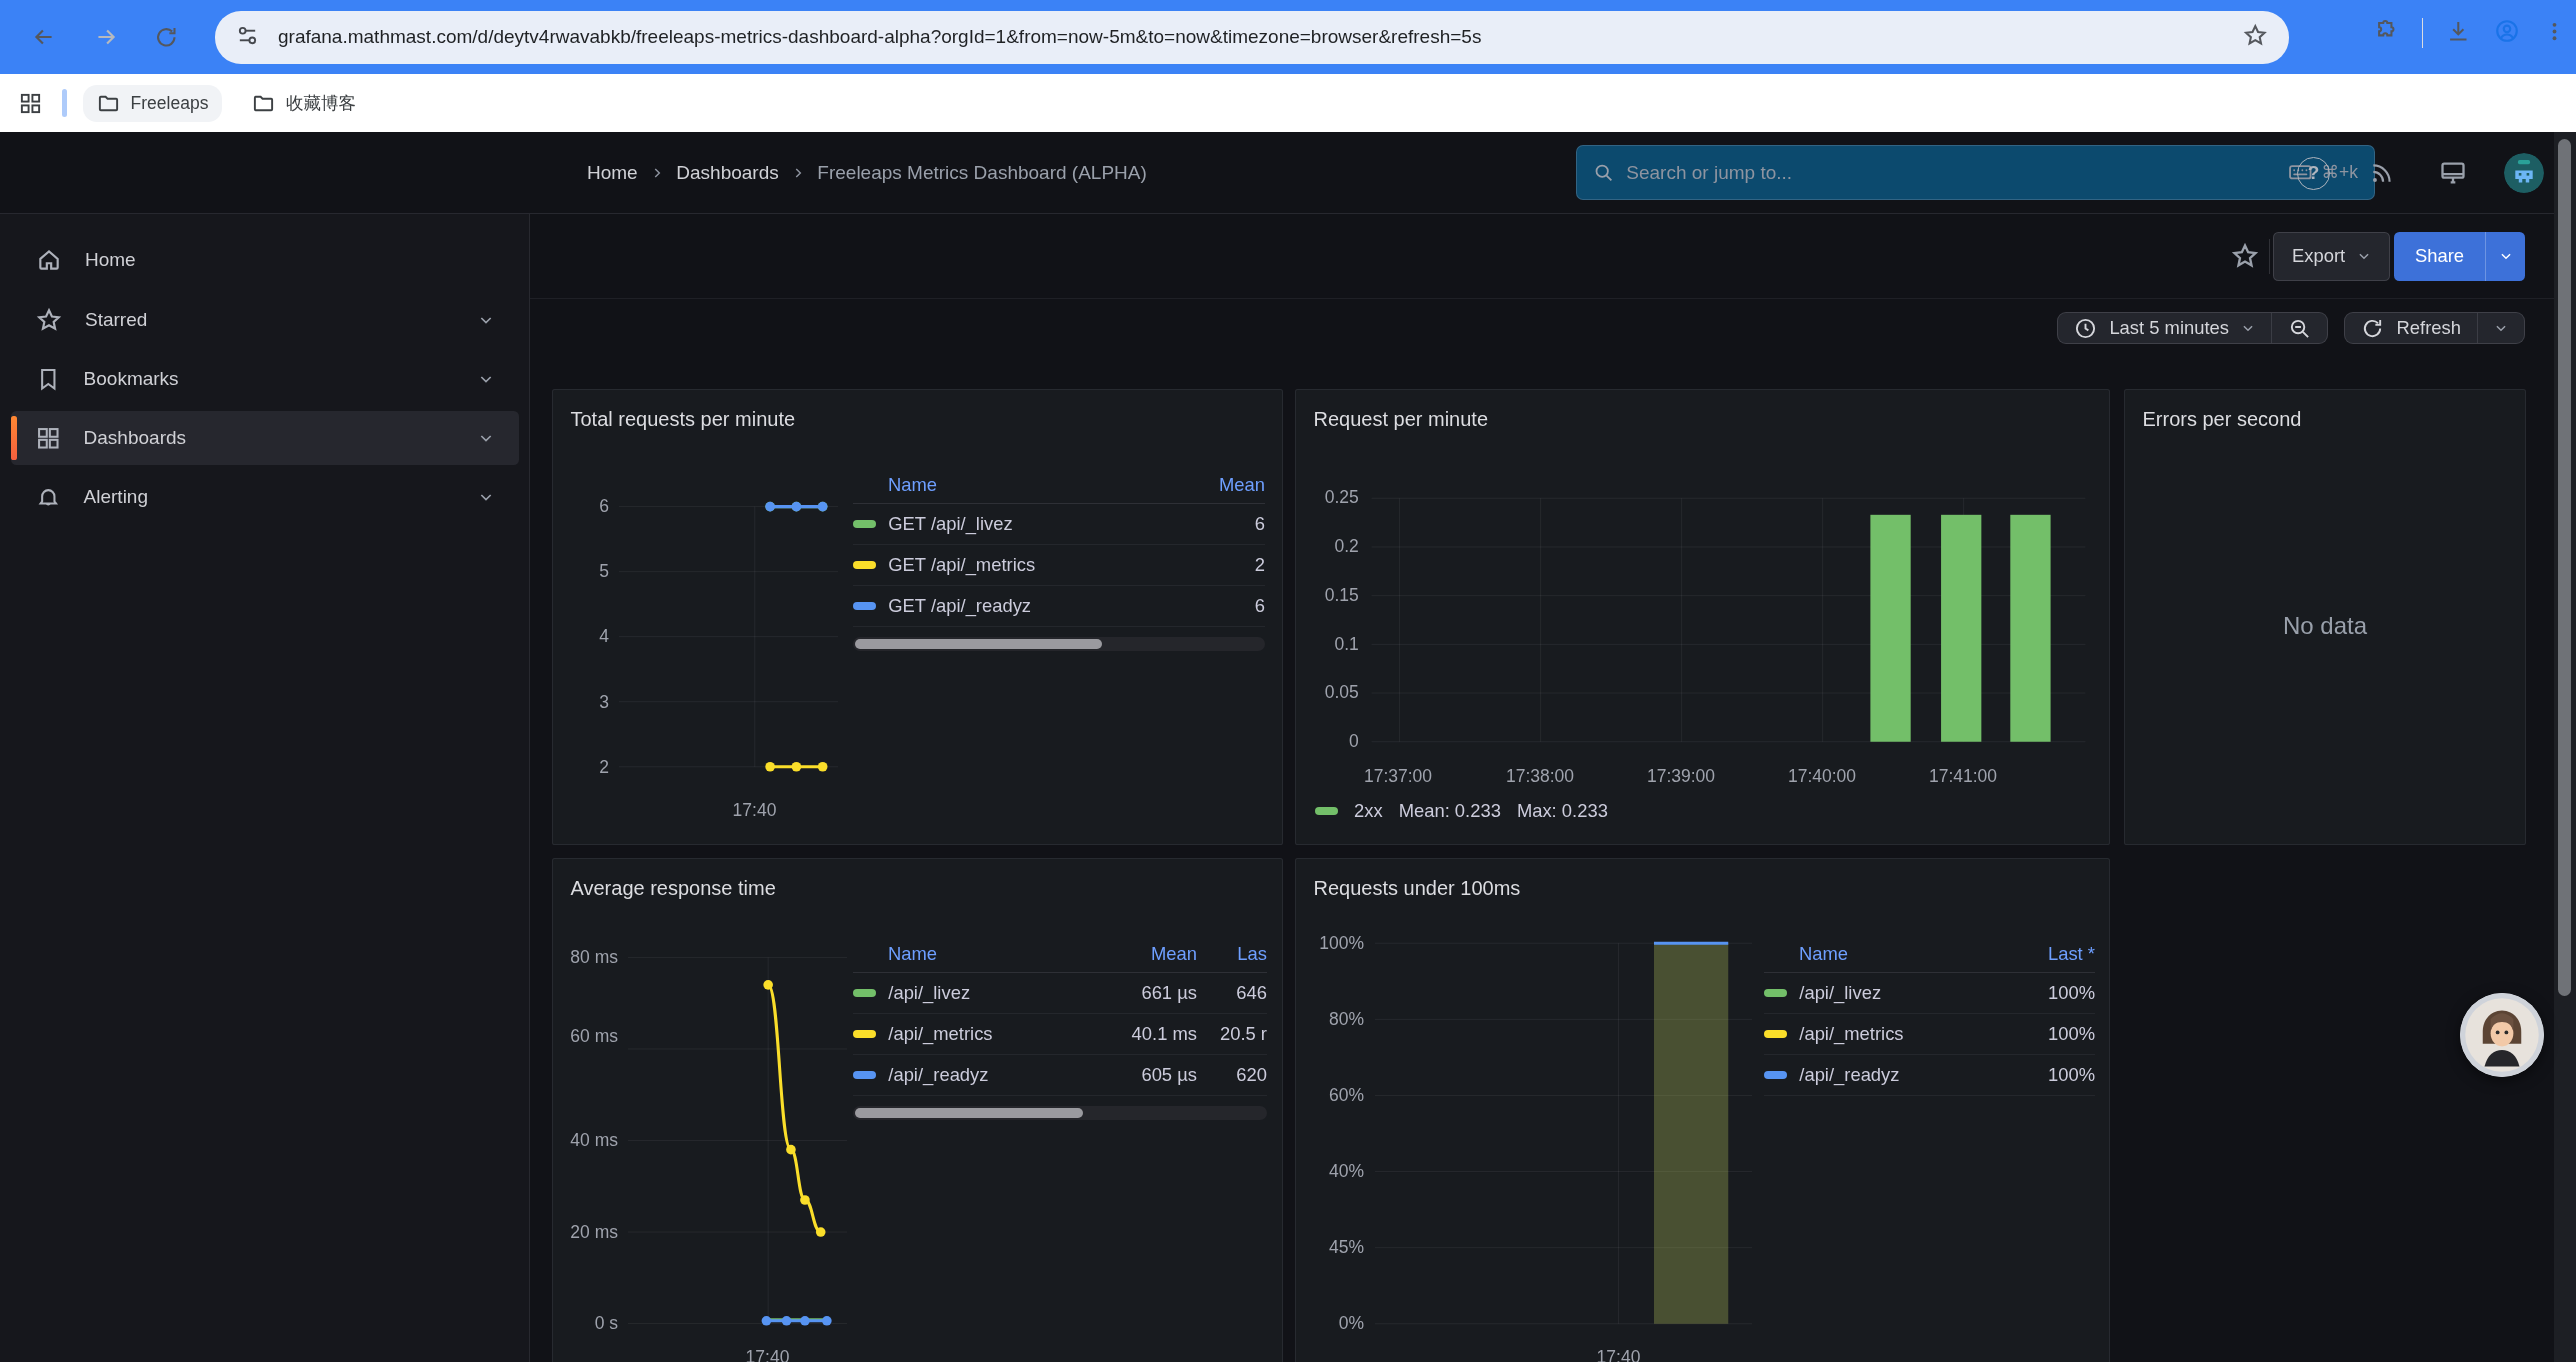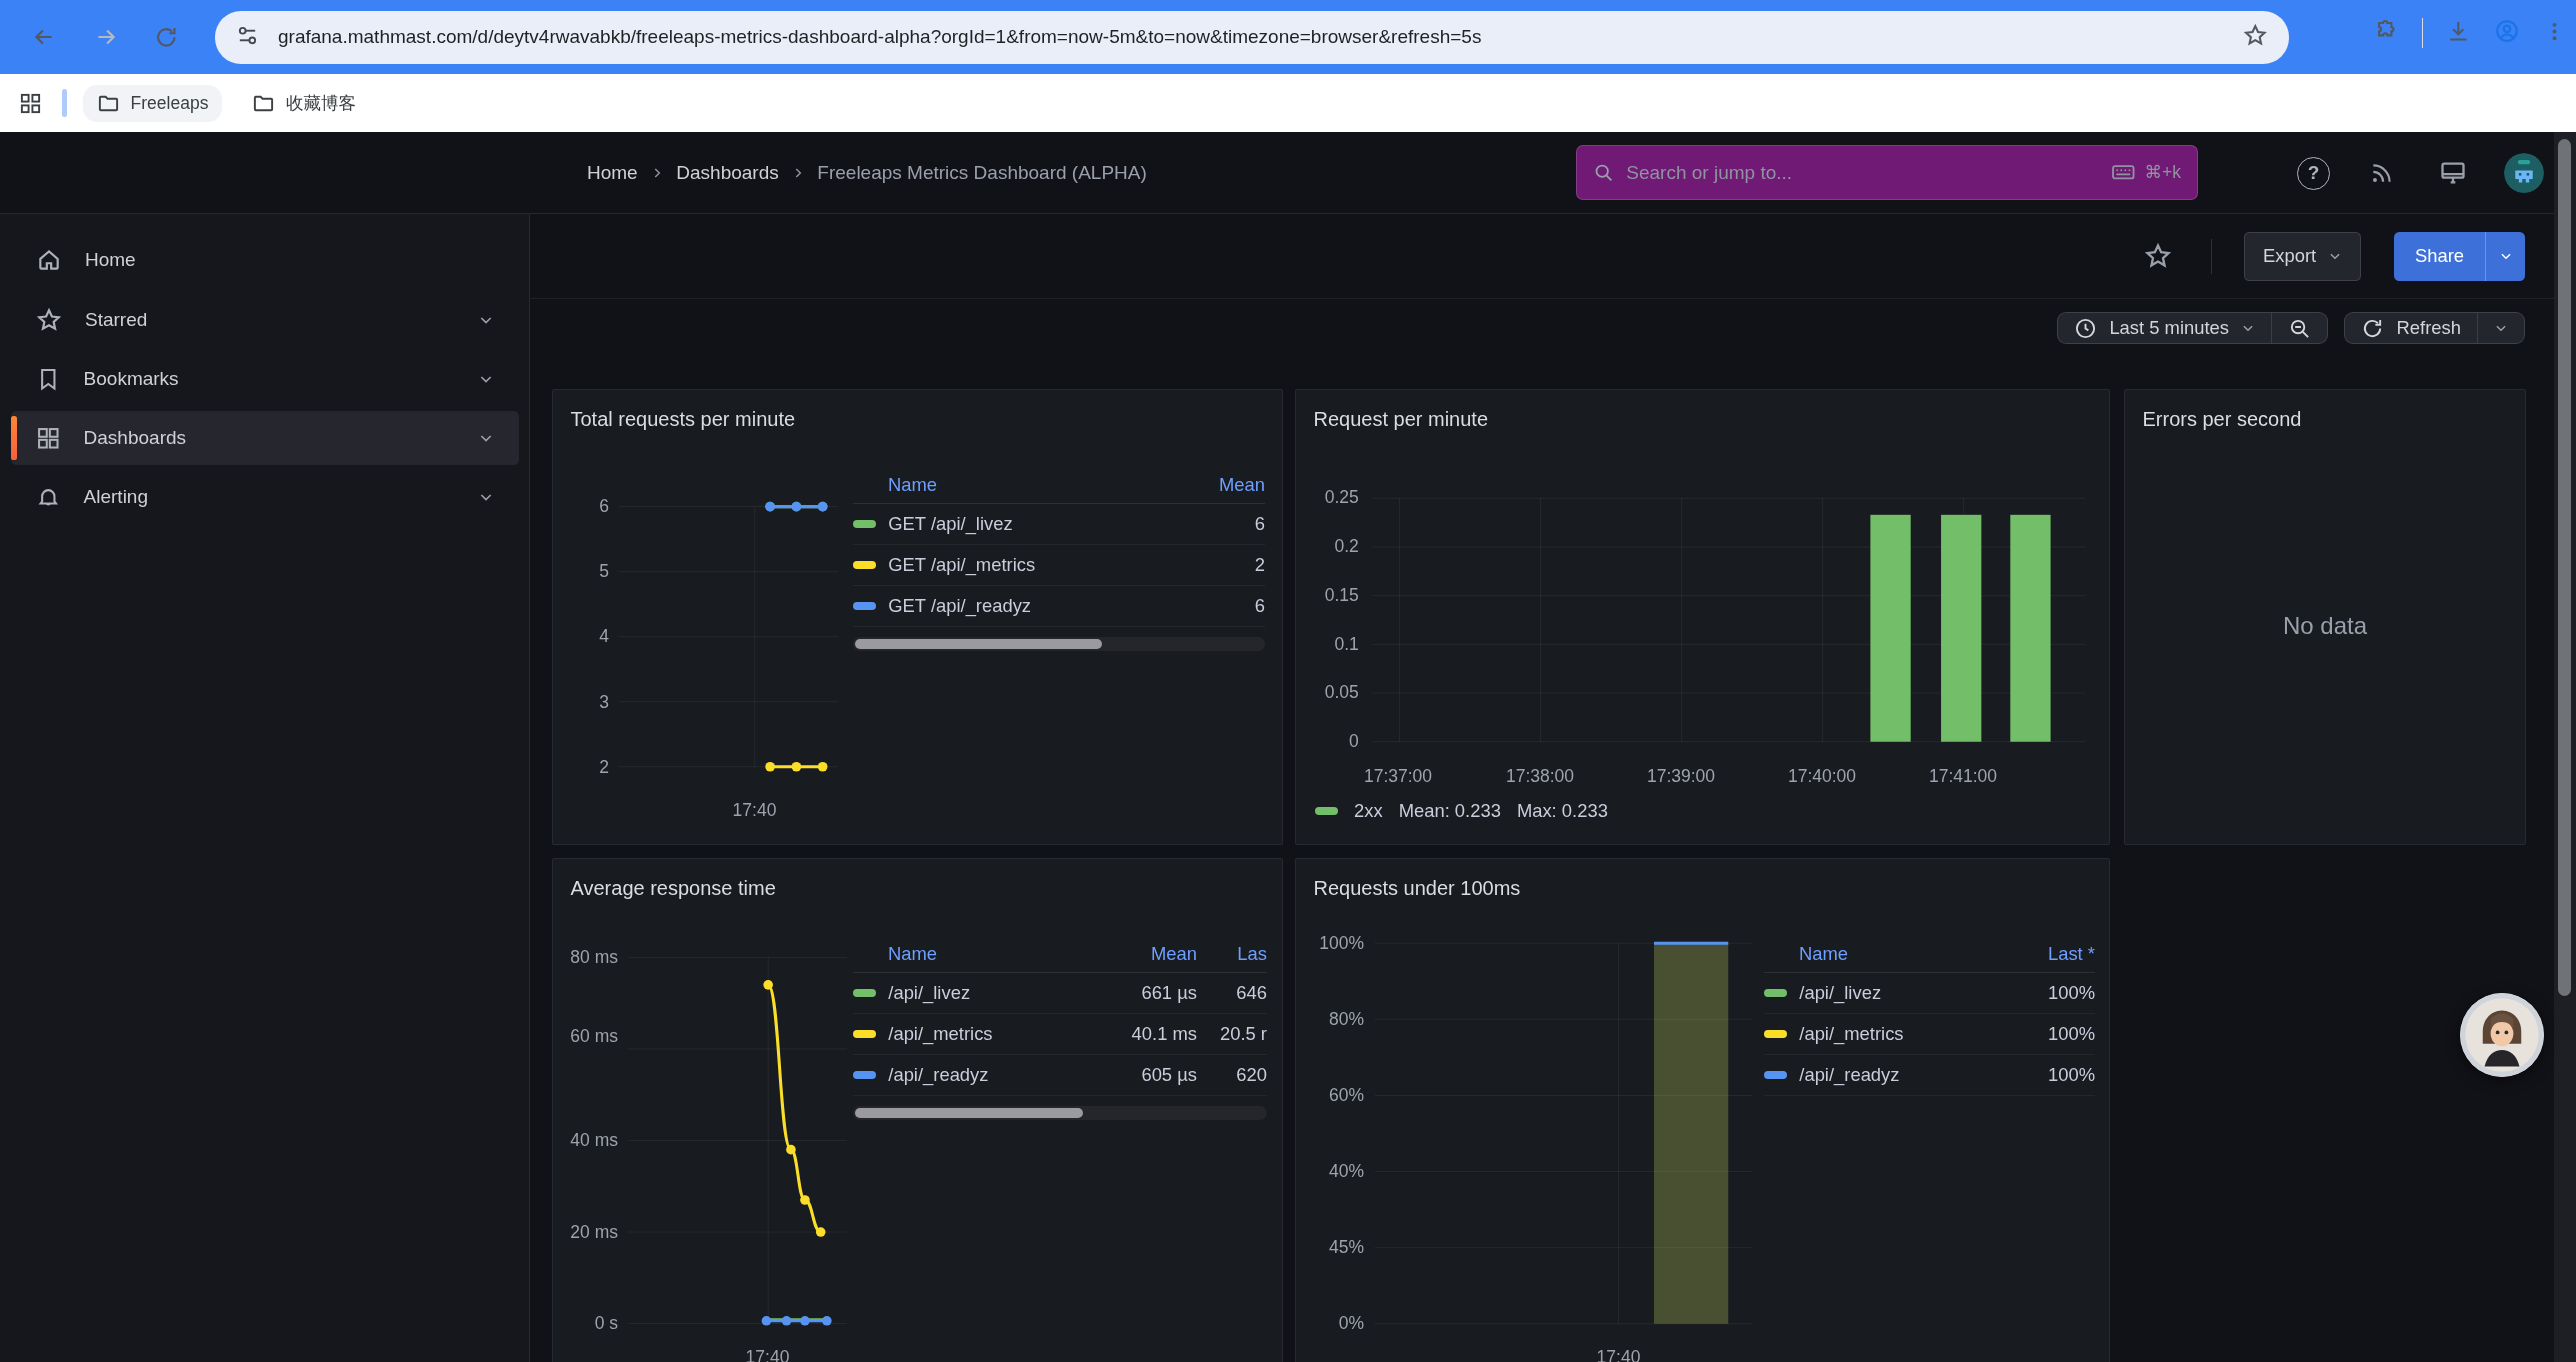--- a/index.html
+++ b/index.html
@@ -26,41 +26,41 @@
   .app { position:absolute; left:0; top:132px; right:0; bottom:0; background:#111217; color:#ccccdc; }
   .gf-header { position:absolute; left:0; top:0; width:100%; height:82px; border-bottom:0.9px solid rgba(204,204,220,0.12); }
   .gf-header-left { position:absolute; left:0; top:0; width:530px; height:100%; border-right:0.9px solid rgba(204,204,220,0.10);
     display:flex; align-items:center; }
   .brand { font-size:22px; font-weight:500; color:#d8d9dd; margin-left:23px; }
   .toggle-btn { position:absolute; right:19px; top:23px; width:35px; height:35px; display:flex; align-items:center; justify-content:center; color:#aeb4bd; }
   .breadcrumb { position:absolute; left:587px; top:0; height:82px; display:flex; align-items:center; gap:12.3px; font-size:19px; }
   .crumb { color:#d0d1d6; }
   .crumb.last { color:#9aa0ab; }
   .crumb-sep { color:#8e94a0; display:flex; }
-  .searchbox { position:absolute; left:1576px; top:13px; width:622px; height:55px; background:#701a75;
+  .searchbox { position:absolute; left:1576px; top:13px; width:799px; height:55px; background:#0c4a6e;
     border:0.9px solid rgba(204,204,220,0.20); border-radius:7px; display:flex; align-items:center; padding:0 16px; }
   .searchbox input { background:transparent; border:none; outline:none; color:#ccccdc; font-size:19px; margin-left:12.3px; flex:1;
     font-family:"Liberation Sans", sans-serif; }
   .searchbox input::placeholder { color:#8e94a0; }
   .kbd-hint { display:flex; align-items:center; gap:8.8px; color:#8e94a0; font-size:17.5px; }
   .hdr-icons { position:absolute; right:32px; top:0; height:82px; display:flex; align-items:center; gap:32px; color:#aeb4bd; }
   .avatar-teal { width:40px; height:40px; border-radius:50%; overflow:hidden; }
 
   .sidebar { position:absolute; left:0; top:82px; width:530px; bottom:0; background:#16171c; border-right:0.9px solid rgba(204,204,220,0.10); padding-top:14px; }
   .side-item { position:relative; height:54px; margin:5.3px 10.5px 5.3px 11.4px; display:flex; align-items:center; gap:23px;
     padding-left:24.6px; border-radius:5.3px; color:#d0d1d6; font-size:19px; }
   .side-item .s-ico { color:#aeb2bb; display:flex; }
   .side-item.active { background:#26272e; }
   .side-item.active::before { content:""; position:absolute; left:0; top:5.3px; bottom:5.3px; width:5.3px; border-radius:2.6px;
     background:linear-gradient(#ff8833,#f55f3e); }
   .side-chev { position:absolute; right:24.6px; color:#9aa0ab; display:flex; }
 
   .canvas { position:absolute; left:530px; top:82px; right:0; bottom:0; background:#111217; overflow:hidden; }
   .sub-header { position:absolute; left:0; top:0; width:100%; height:85px; border-bottom:0.9px solid rgba(204,204,220,0.08);
-    display:flex; align-items:center; justify-content:flex-end; gap:33px; padding-right:51px; }
+    display:flex; align-items:center; justify-content:flex-end; gap:4px; padding-right:51px; }
   .icon-btn { width:39px; height:39px; display:flex; align-items:center; justify-content:center; color:#9aa0ab; }
   .vdiv { width:0.9px; height:35px; background:rgba(204,204,220,0.16); }
   .btn { height:49px; display:flex; align-items:center; gap:12.3px; padding:0 17.5px; border-radius:5.3px;
     background:#24262d; border:0.9px solid rgba(204,204,220,0.16); color:#d5d6db; font-size:18.4px; }
   .btn .chev { color:#9aa0ab; display:flex; }
   .share-group { height:49px; display:flex; border-radius:5.3px; overflow:hidden; }
   .share-main { background:#3d71d9; color:#fff; font-size:18.4px; font-weight:500; display:flex; align-items:center; padding:0 21px; }
   .share-chev { background:#3d71d9; width:40px; display:flex; align-items:center; justify-content:center;
     border-left:0.9px solid rgba(255,255,255,0.25); color:#fff; }
   .timebar { position:absolute; right:51px; top:98px; display:flex; gap:16px; }

